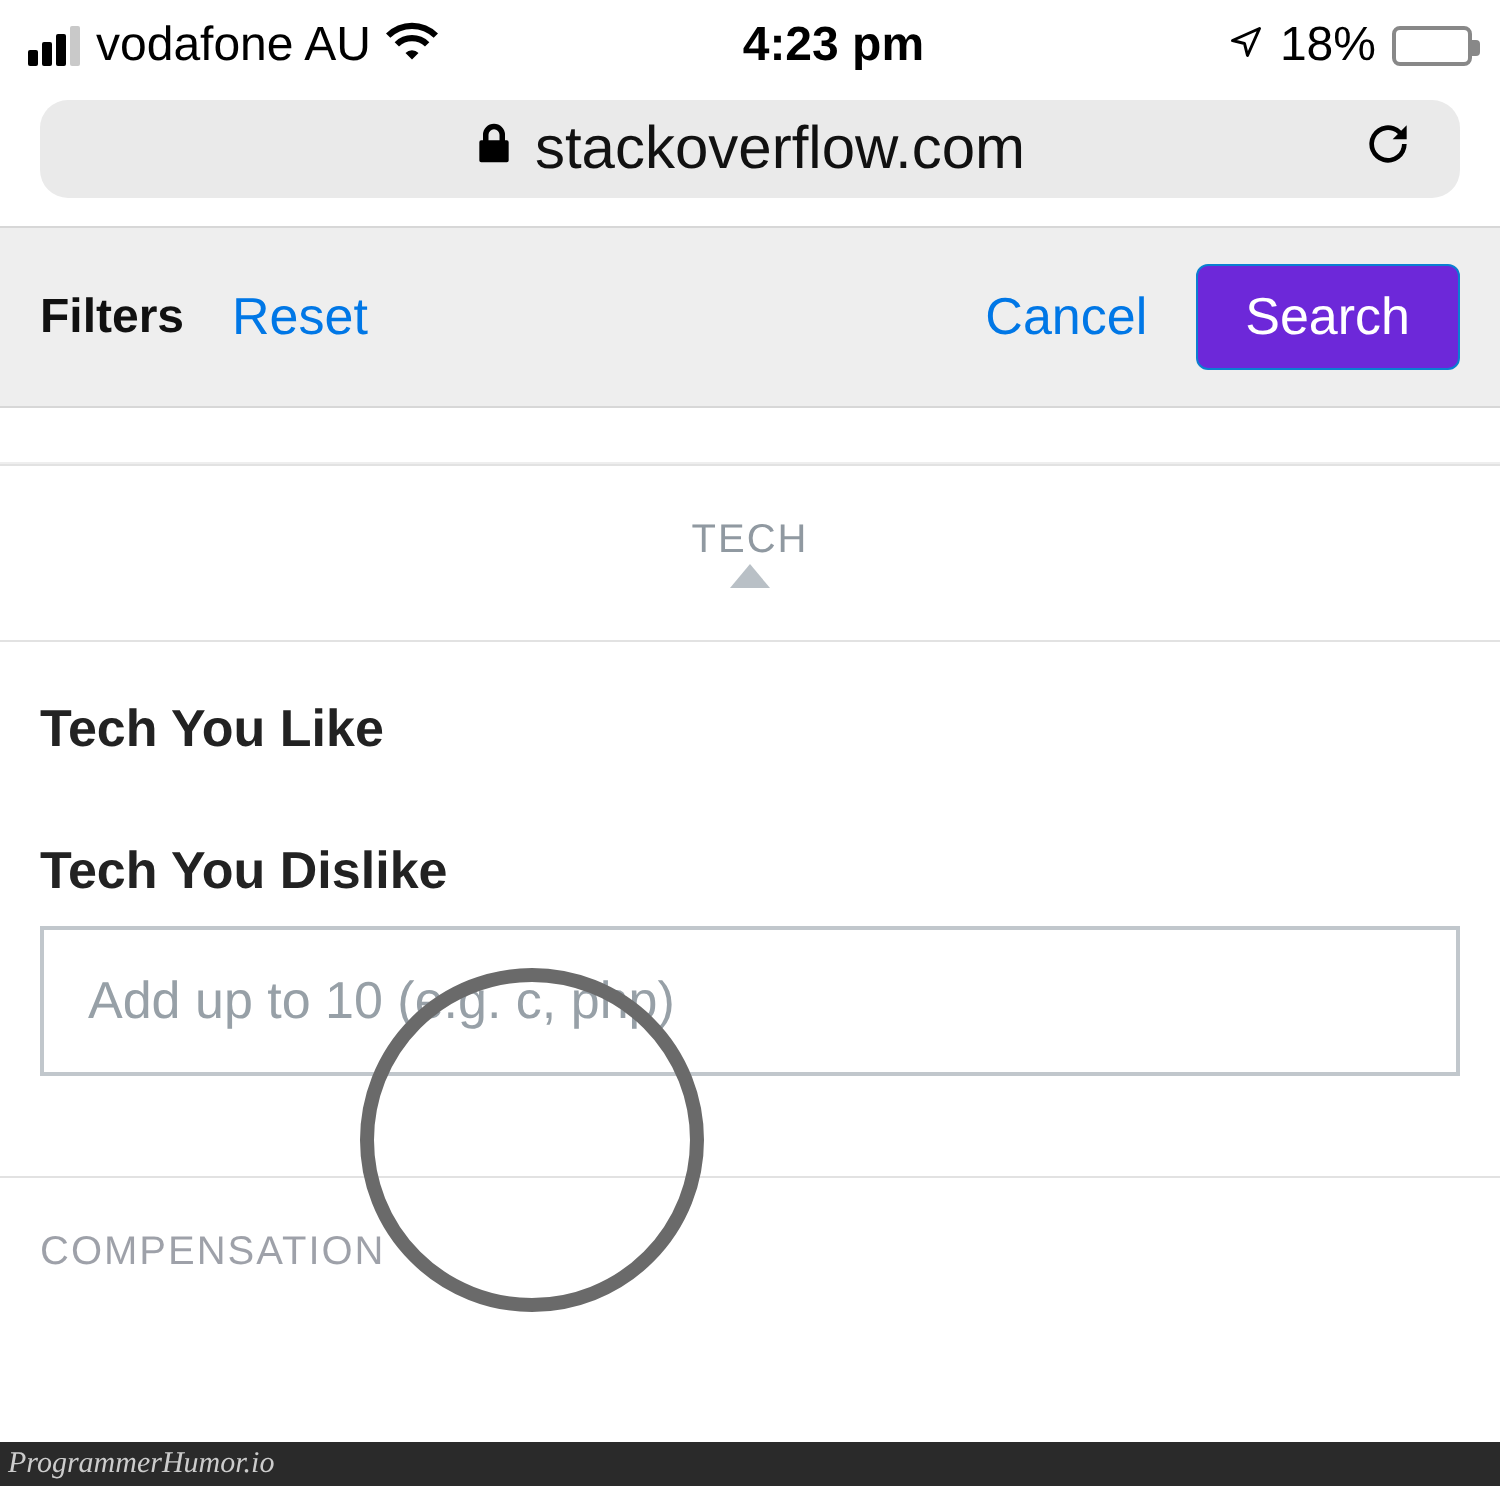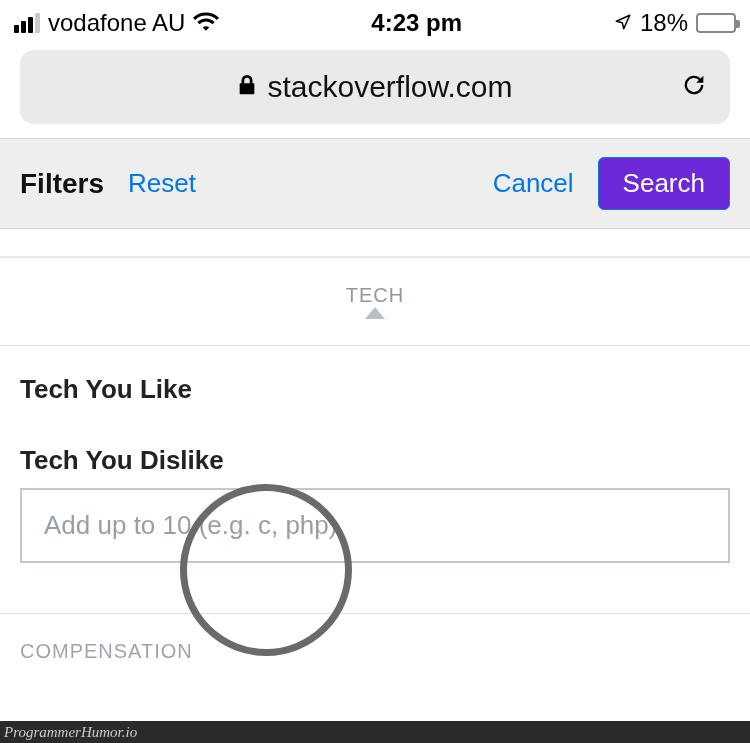--- a/index.html
+++ b/index.html
@@ -35,40 +35,40 @@
     .battery { display:flex; align-items:center; }
     .battery-body { width: 40px; height: 20px; border: 2px solid #888; border-radius: 4px; position: relative; }
     .battery-body::after { content:""; position:absolute; right:-6px; top:5px; width:4px; height:8px; background:#888; border-radius:0 2px 2px 0; }
     .battery-fill { height: 100%; width: 18%; background:#f7c100; border-radius:2px 0 0 2px; }
 
     
     .url-bar-wrap { padding: 6px 20px 14px; }
     .url-bar {
       background: #eaeaea;
       border-radius: 14px;
-      height: 74px;
+      height: 49px;
       display: flex; align-items: center; justify-content: center;
       position: relative;
     }
     .url-content { display:flex; align-items:center; gap:10px; }
     .lock-icon svg { width:20px; height:22px; }
     .url-text { font-size: 30px; color:#111; }
     .reload-icon { position:absolute; right:22px; }
     .reload-icon svg { width:28px; height:28px; }
 
     
     .filter-header {
       border-top: 1px solid #d7d7d7;
       border-bottom: 1px solid #d7d7d7;
       background: #eeeeee;
       display: flex; align-items: center; justify-content: space-between;
       padding: 18px 20px;
     }
     .filter-left { display:flex; align-items:center; gap: 24px; }
-    .filters-label { font-weight: 700; font-size: 28px; color:#111; }
+    .filters-label { font-weight: 700; font-size: 24px; color:#111; }
     .link-blue { color:#0077e6; font-size: 26px; cursor:pointer; }
     .filter-right { display:flex; align-items:center; gap: 24px; }
     .search-button {
       background:#6d28d9;
       border:1px solid #0a7fd1;
       color:#fff;
       font-size:26px;
       padding:10px 24px;
       border-radius:6px;
       cursor:pointer;

